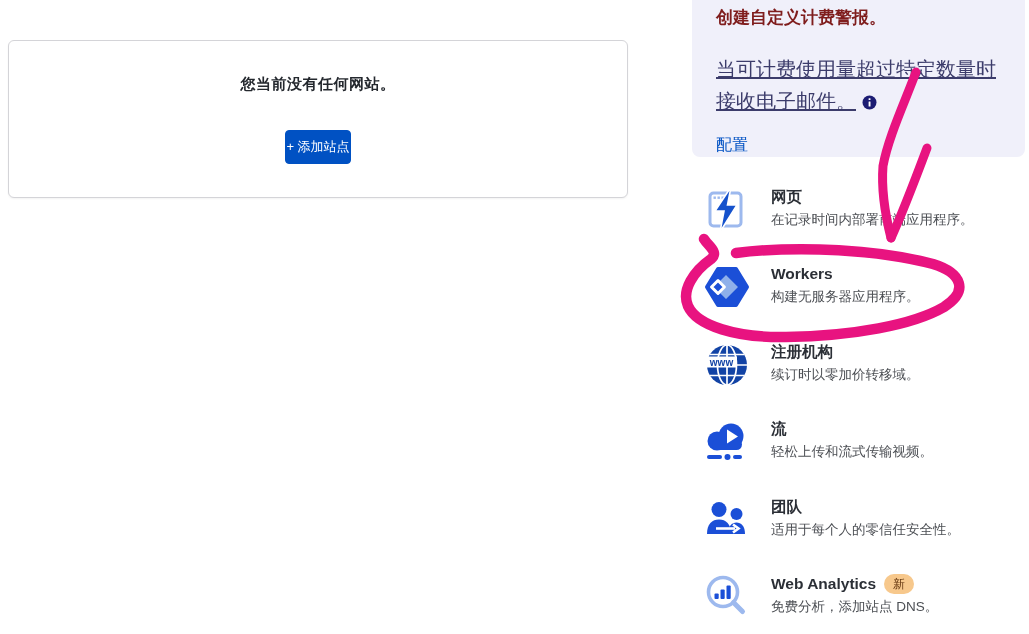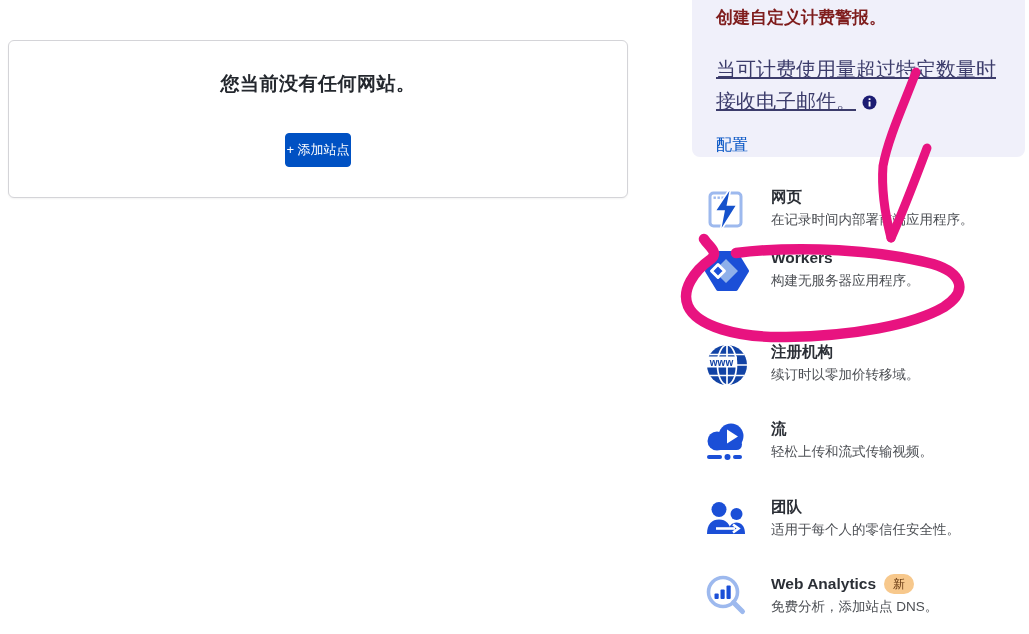--- a/index.html
+++ b/index.html
@@ -12,21 +12,21 @@
     color:#2b2f36;
   }
 
   
   .empty-card {
     position:absolute; left:8px; top:40px; width:620px; height:158px;
     background:#ffffff; border:1px solid #d4d4d8; border-radius:6px;
     box-shadow:0 1px 2px rgba(0,0,0,.05);
     display:flex; flex-direction:column; align-items:center; justify-content:center;
   }
-  .empty-title { font-size:19px; font-weight:bold; color:#24282e; letter-spacing:.5px; }
+  .empty-title { font-size:15px; font-weight:bold; color:#24282e; letter-spacing:.5px; }
   .add-site-btn {
     margin-top:36px; background:#0051c3; color:#fff; border:1px solid #0051c3;
     border-radius:4px; font-size:13px; padding:7px 0; cursor:pointer;
     font-family:inherit;
   }
 
   
   .billing-card {
     position:absolute; left:692px; top:-14px; width:333px; height:171px;
     background:#f0f0fa; border-radius:8px; padding:20px 24px 0 24px;
@@ -93,21 +93,21 @@
     </svg>
   </span>
   <div class="product-text">
     <div class="product-title-line">
         <span class="product-title">网页</span>
       </div>
     <div class="product-desc">在记录时间内部署前端应用程序。</div>
   </div>
 </div>
 
-<div class="product-row" style="top:247px">
+<div class="product-row" style="top:263px">
   <span class="product-icon">
     <svg width="48" height="48" viewBox="0 0 48 48">
       <path d="M15,6 L33,6 L44,24 L33,42 L15,42 L4,24 Z" fill="#1b4fd7" stroke="#1b4fd7" stroke-width="4" stroke-linejoin="round"></path>
       <path d="M23,12 L35,24 L23,36 L17,30 L23,24 L17,18 Z" fill="#8fb0ea"></path>
       <path d="M15,17.5 L21.5,24 L15,30.5 L8.5,24 Z" fill="#1b4fd7" stroke="#ffffff" stroke-width="3" stroke-linejoin="round"></path>
     </svg>
   </span>
   <div class="product-text">
     <div class="product-title-line">
         <span class="product-title">Workers</span>

